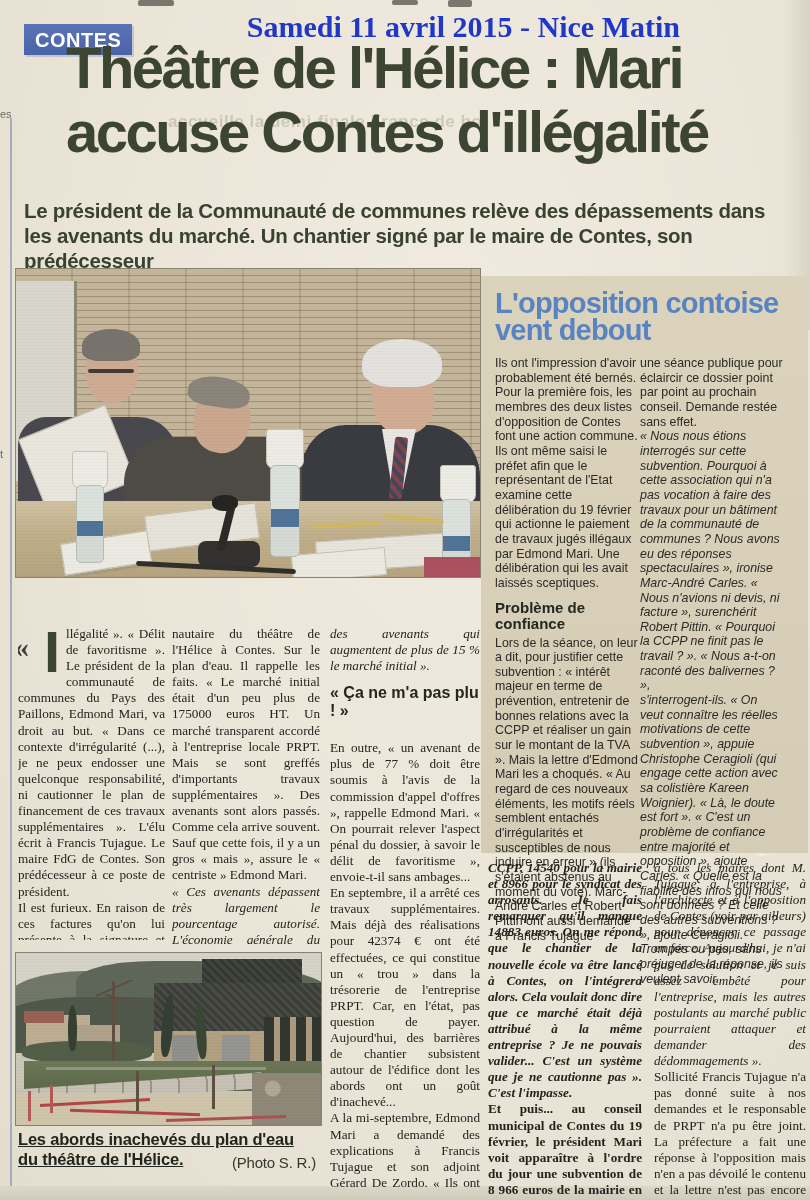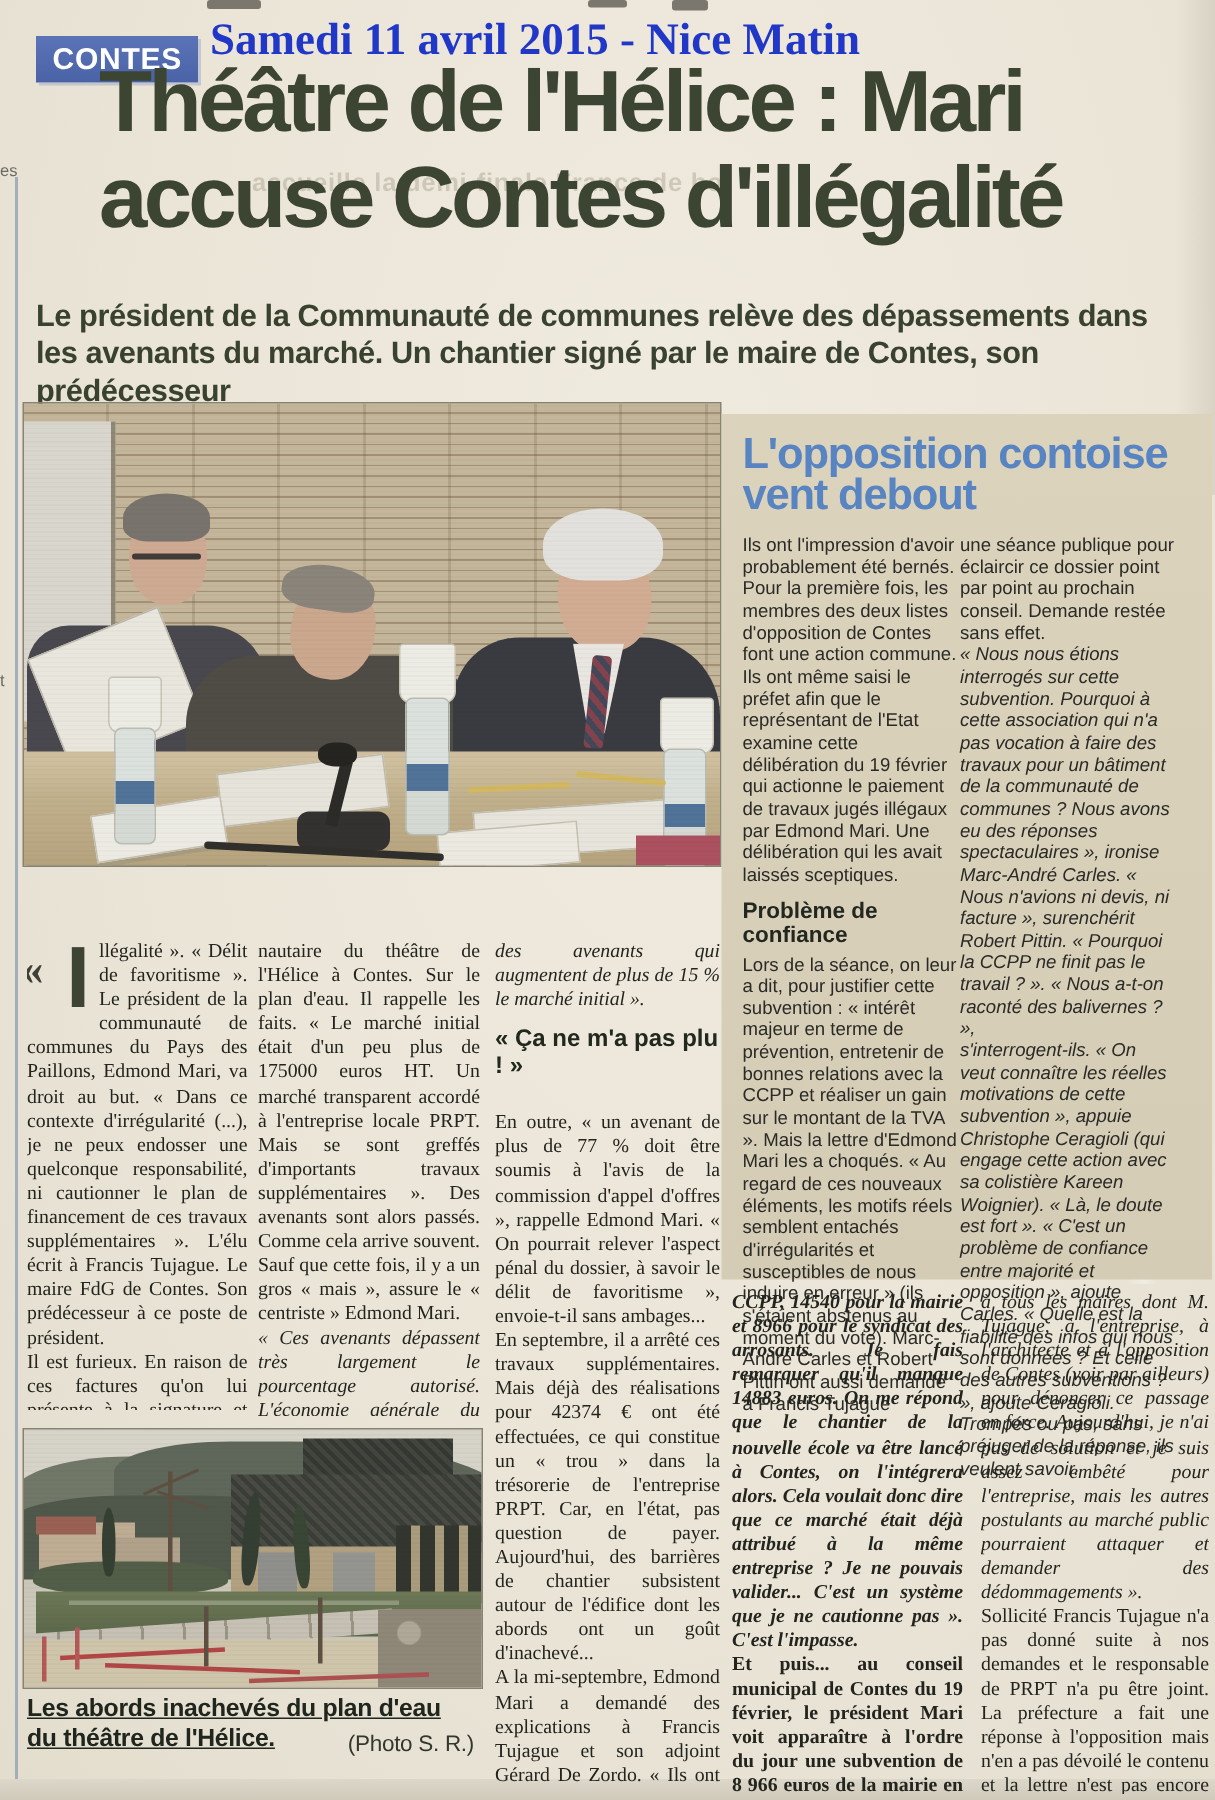--- a/index.html
+++ b/index.html
@@ -16,21 +16,21 @@
   .bottom-strip{position:absolute;left:0;top:1186px;width:810px;height:14px;background:linear-gradient(180deg,#dcd7c9,#cfcaba);}
   .crease{position:absolute;left:752px;top:276px;width:20px;height:580px;background:linear-gradient(90deg,transparent,rgba(255,255,255,.35),transparent);}
   .ghost{position:absolute;left:168px;top:112px;width:520px;color:#8d8571;opacity:.32;
          font:bold 17px "Liberation Sans",sans-serif;letter-spacing:.5px;}
   .ghost2{position:absolute;left:330px;top:30px;width:430px;color:#a39a83;opacity:.18;
          font:bold 46px "Liberation Sans",sans-serif;letter-spacing:-1px;}
   
   .section-box{position:absolute;left:24px;top:24px;background:linear-gradient(180deg,#5b74b8,#4a63a6);
                color:#fff;font:bold 20px/1 "Liberation Sans",sans-serif;padding:6px 11px 5px;
                letter-spacing:.5px;box-shadow:2px 2px 0 rgba(150,160,200,.45);}
-  .dateline{position:absolute;left:140px;top:10px;width:540px;text-align:left;color:#2137c8;
+  .dateline{position:absolute;left:140px;top:10px;width:540px;text-align:right;color:#2137c8;
             font:bold 30px/1.1 "Liberation Serif",serif;}
   .headline{position:absolute;left:22px;top:36px;width:775px;color:#3c4432;
             font:bold 58px/64px "Liberation Sans",sans-serif;letter-spacing:-2.5px;margin-left:44px;}
   .standfirst{position:absolute;left:24px;top:198px;width:768px;color:#39422f;
               font:bold 20.5px/25px "Liberation Sans",sans-serif;letter-spacing:-.3px;}
   
   .photo-frame{position:absolute;border:1px solid #857f6e;overflow:hidden;
                filter:saturate(.85) contrast(.93) brightness(1.02);}
   .photo-frame *{position:absolute;}
   #photo1{left:15px;top:268px;width:464px;height:308px;

